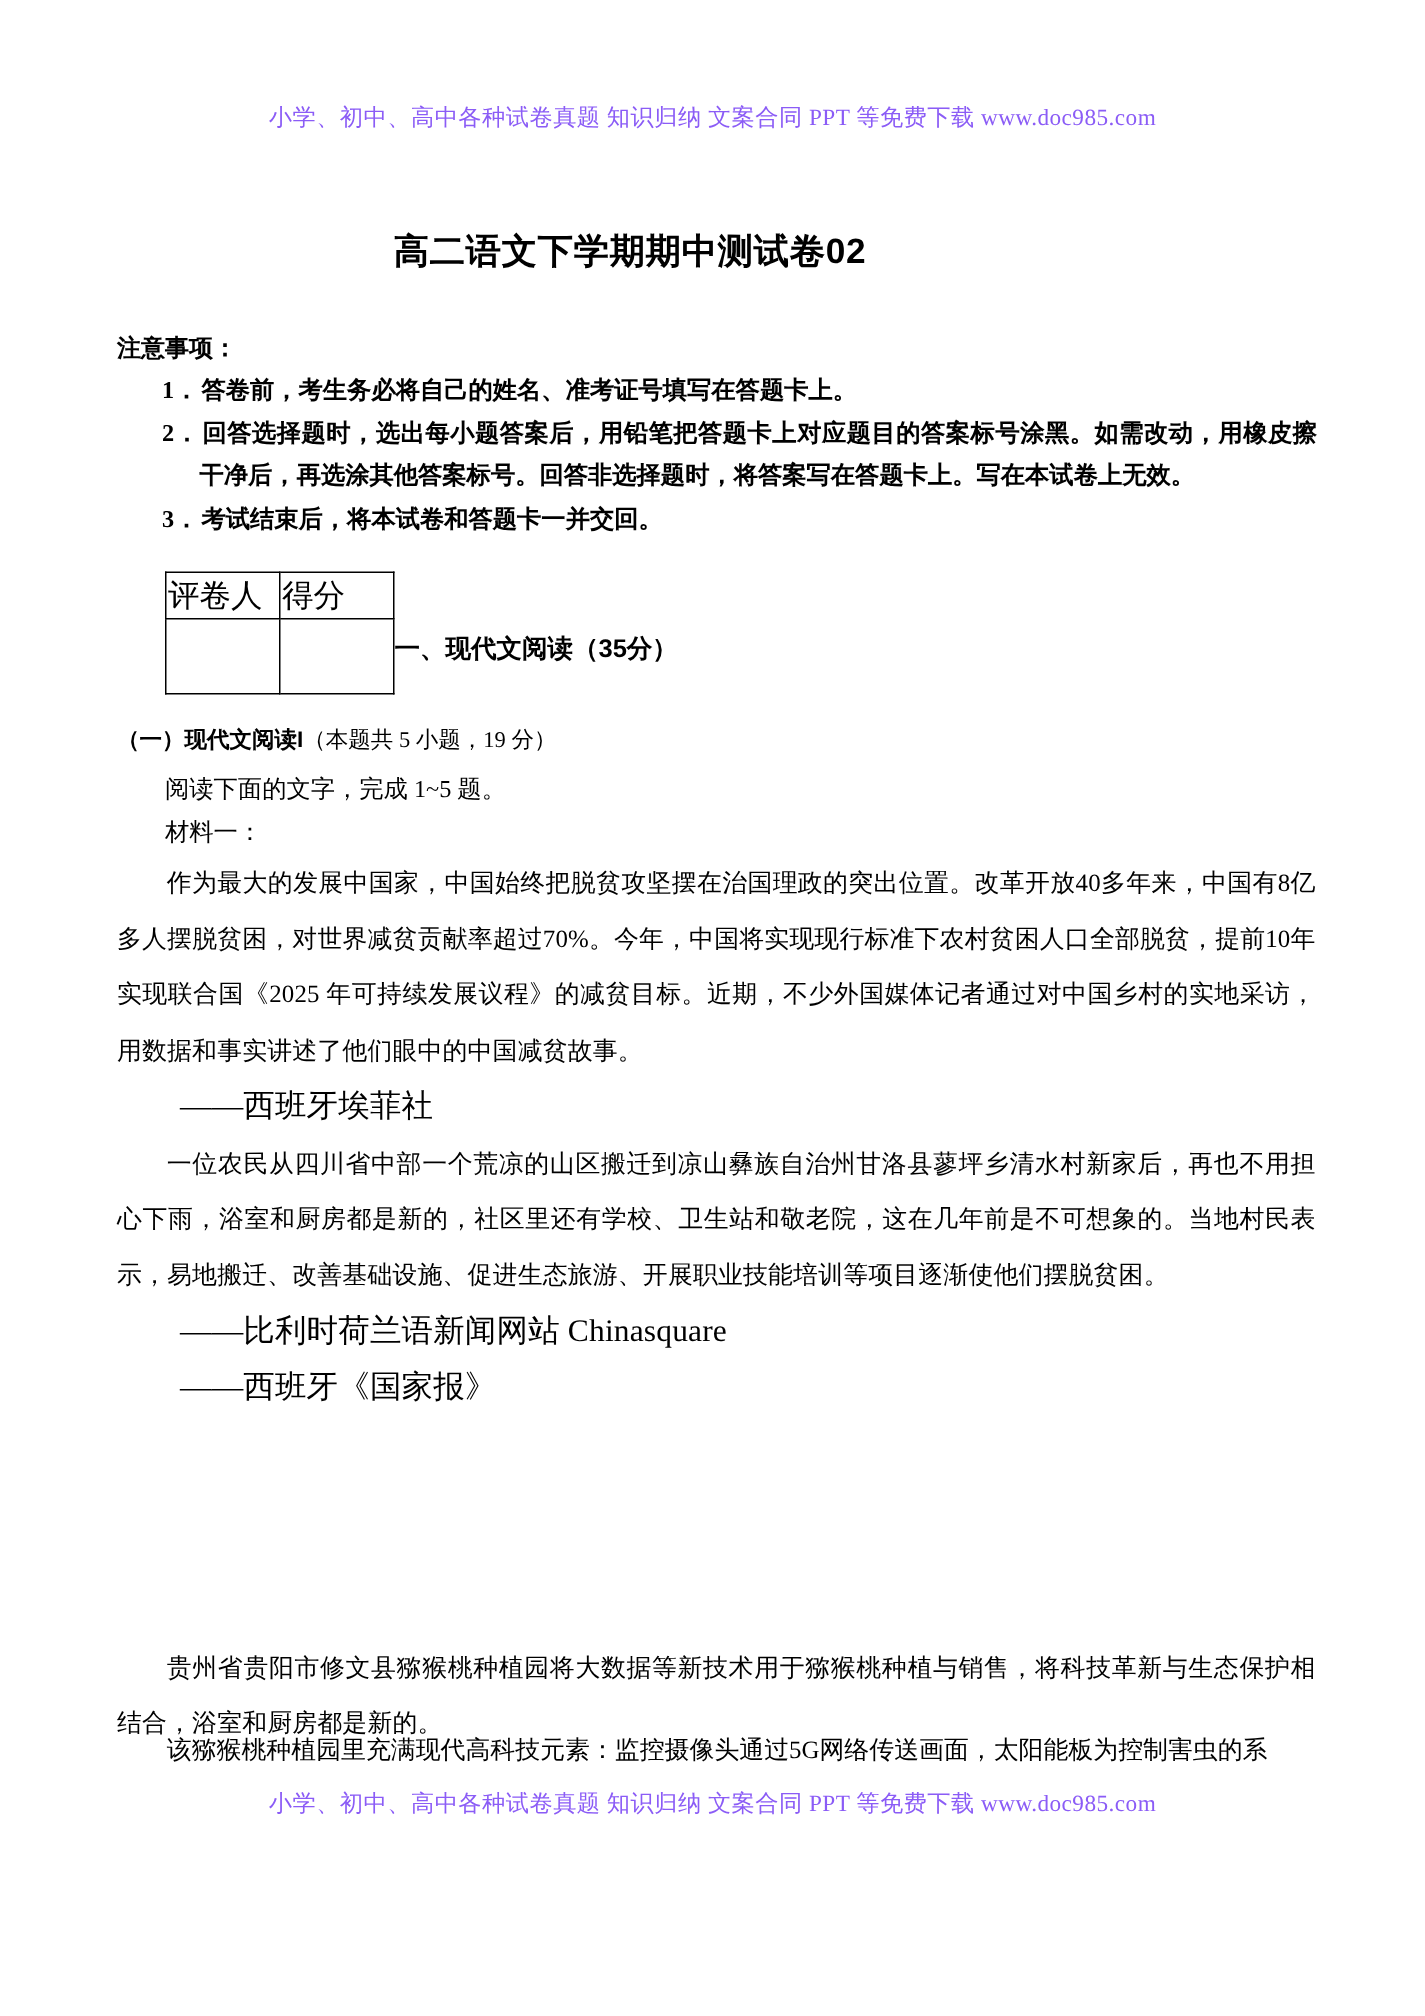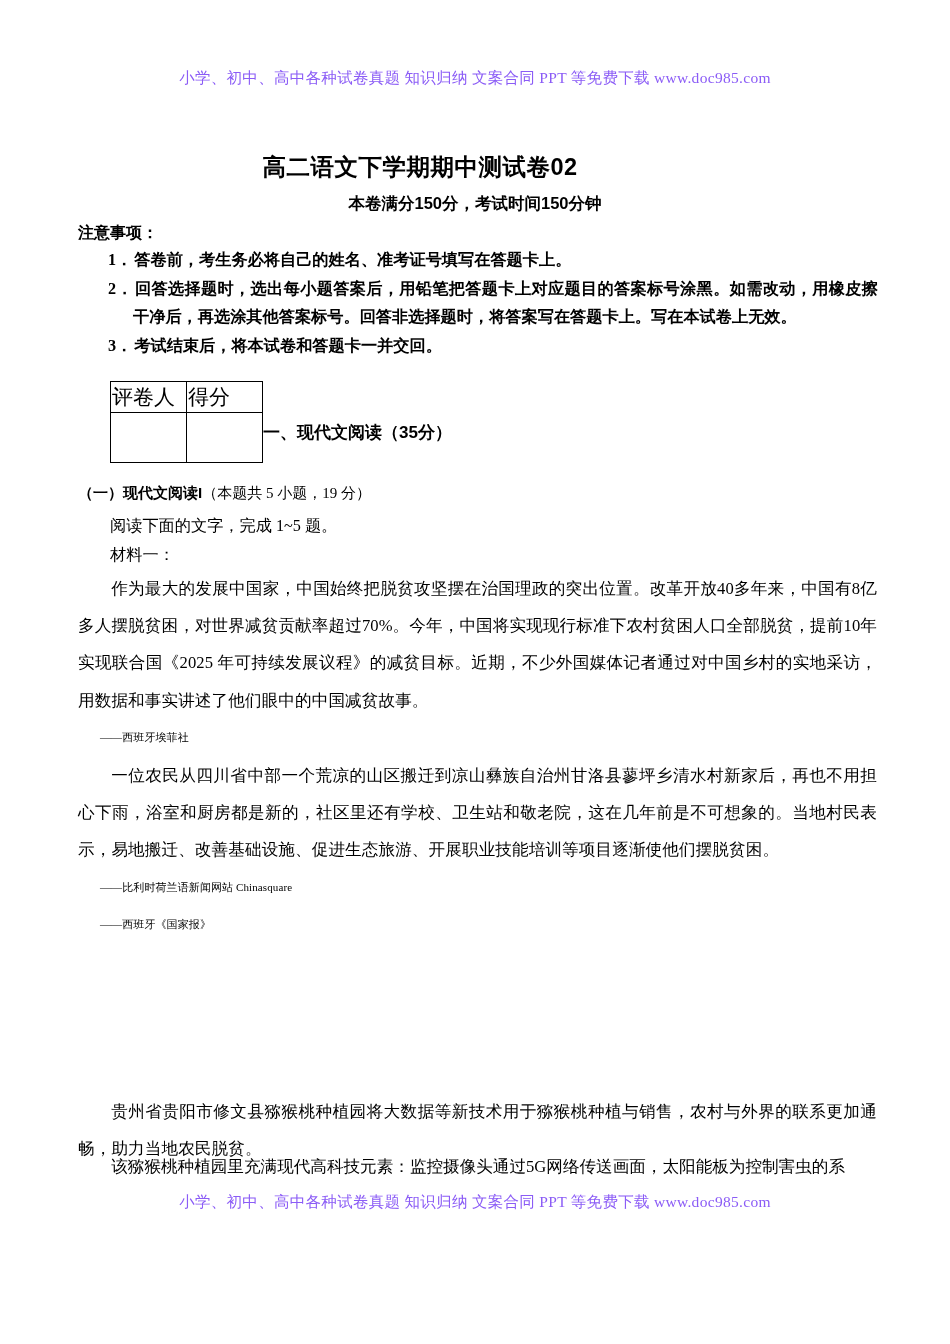--- a/index.html
+++ b/index.html
@@ -150,21 +150,21 @@
   .body-block p {
     margin: 0;
     text-indent: 2em;
     text-align: justify;
     text-justify: inter-ideograph;
   }
   .attrib {
     margin: 0;
     text-align: right;
     font-family: "Liberation Serif", "DejaVu Serif", serif;
-    font-size: 11px;
+    font-size: 21px;
   }
   .clip-line {
     position: absolute;
     left: 78px;
     width: 799px;
     font-family: "Liberation Serif", "DejaVu Serif", serif;
     font-size: 16.6px;
     line-height: 37.2px;
     white-space: nowrap;
     overflow: hidden;
@@ -172,21 +172,20 @@
   }
 </style>
 </head>
 <body>
 
 <div class="page">
 
   <div class="watermark watermark-top">小学、初中、高中各种试卷真题 知识归纳 文案合同 PPT 等免费下载  www.doc985.com</div>
 
   <div class="doc-title">高二语文下学期期中测试卷02</div>
-  <div class="doc-subtitle">本卷满分150分，考试时间150分钟</div>
 
   <div class="notice-wrap">
     <div class="notice-title">注意事项：</div>
 
     <div class="notice-item">
       <span class="num">1．</span><span class="cont">答卷前，考生务必将自己的姓名、准考证号填写在答题卡上。</span>
     </div>
 
     <div class="notice-item wrap2">
       <span class="num">2．</span><span class="cont">回答选择题时，选出每小题答案后，用铅笔把答题卡上对应题目的答案标号涂黑。如需改动，用橡皮擦干净后，再选涂其他答案标号。回答非选择题时，将答案写在答题卡上。写在本试卷上无效。</span>
@@ -227,20 +226,20 @@
   <div class="body-block" style="top:757px;">
     <p>一位农民从四川省中部一个荒凉的山区搬迁到凉山彝族自治州甘洛县蓼坪乡清水村新家后，再也不用担心下雨，浴室和厨房都是新的，社区里还有学校、卫生站和敬老院，这在几年前是不可想象的。当地村民表示，易地搬迁、改善基础设施、促进生态旅游、开展职业技能培训等项目逐渐使他们摆脱贫困。</p>
     <p class="attrib">——比利时荷兰语新闻网站 Chinasquare</p>
   </div>
 
   <div class="body-block" style="top:906px;">
     <p class="attrib">——西班牙《国家报》</p>
   </div>
 
   <div class="body-block" style="top:1093px;">
-    <p>贵州省贵阳市修文县猕猴桃种植园将大数据等新技术用于猕猴桃种植与销售，农村与外界的联系更加通畅，助力当地农民脱贫。</p>
+    <p>贵州省贵阳市修文县猕猴桃种植园将大数据等新技术用于猕猴桃种植与销售，将科技革新与生态保护相结合，浴室和厨房都是新的。</p>
   </div>
 
   <div class="clip-line" style="top:1148px;">该猕猴桃种植园里充满现代高科技元素：监控摄像头通过5G网络传送画面，太阳能板为控制害虫的系</div>
 
   <div class="watermark watermark-bottom">小学、初中、高中各种试卷真题 知识归纳 文案合同 PPT 等免费下载  www.doc985.com</div>
 
 </div>
 
 </body></html>

